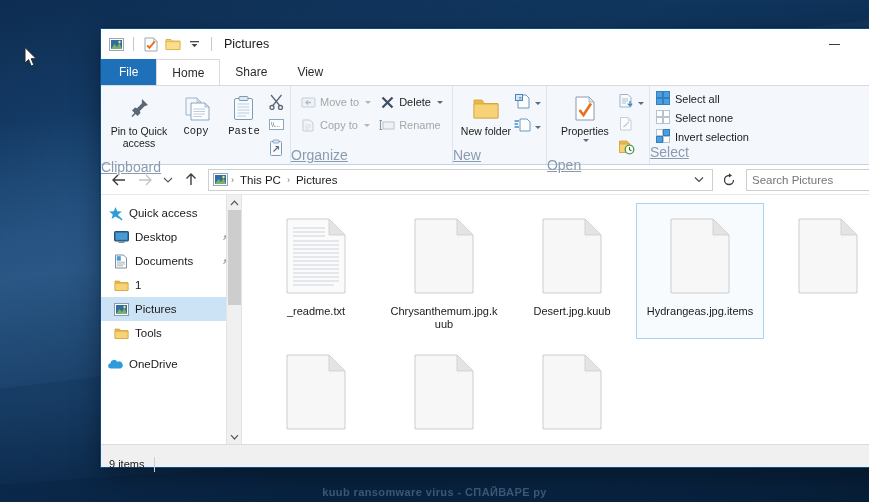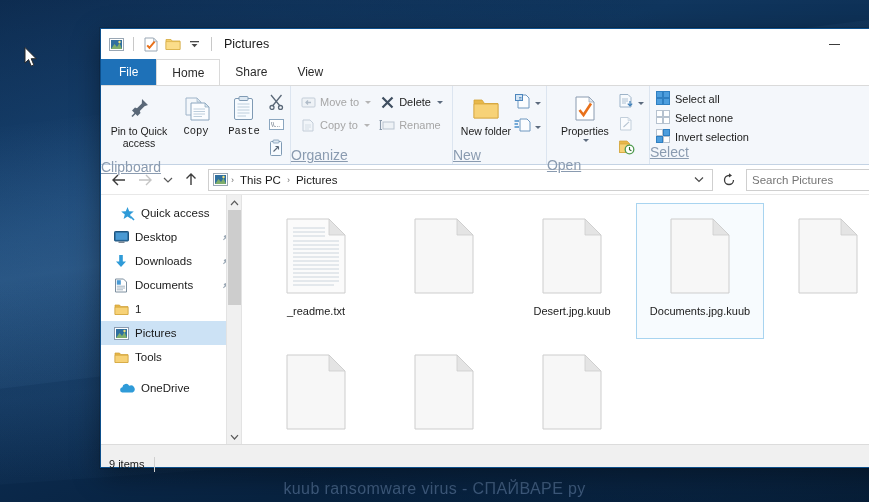--- a/index.html
+++ b/index.html
@@ -41,24 +41,25 @@
     position: absolute; left: 24px; top: 47px;
     width: 14px; height: 21px; z-index: 60;
     pointer-events: none;
   }
 
   
   #watermark {
     position: absolute;
     left: 0; right: 0; bottom: 4px;
     text-align: center;
-    font-size: 16px;
+    font-size: 11px;
     color: #3e5a7c;
     letter-spacing: .4px;
     z-index: 5;
+    font-weight: bold;
   }
 
   
   #explorer {
     position: absolute;
     left: 100px; top: 28px;
     width: 848px; height: 440px;
     background: #ffffff;
     border: 1px solid #0d4f8b;
     box-shadow: 0 0 0 1px rgba(0,0,0,0.12), 0 8px 26px rgba(0,0,0,0.38);
@@ -245,21 +246,21 @@
     position: relative;
     overflow: hidden;
   }
   .navlist { padding-top: 6px; }
   .navitem {
     height: 24px; display: flex; align-items: center;
     padding-left: 12px; gap: 6px;
     font-size: 11.5px; color: #1a1a1a;
     position: relative;
   }
-  .navitem.root { padding-left: 18px; }
+  .navitem.root { padding-left: 6px; }
   .navitem.sel { background: #cce2f5; }
   .navitem .ni { width: 16px; height: 16px; display: flex; align-items: center; justify-content: center; flex: none; }
   .navitem .pin { position: absolute; right: 8px; top: 5px; }
   .navgap { height: 7px; }
 
   .vscroll {
     width: 15px; flex: none;
     background: #f0f0f0;
     border-left: 1px solid #e3e3e3;
     display: flex; flex-direction: column;
@@ -748,34 +749,20 @@
             </span>
             <span>Desktop</span>
             <span class="pin">
               <svg width="11" height="11" viewBox="0 0 11 11">
                 <path d="M7 0.8 L10.2 4 L8.2 4.6 L5.8 7 L6.2 8 L4.6 9.6 L1.6 6.6 L3.2 5 L4.2 5.4 L6.6 3 Z" fill="#9aa7b4"></path>
                 <path d="M1.4 9.8 L3.6 7.6" stroke="#9aa7b4" stroke-width="1.1"></path>
               </svg>
             </span>
           </div>
 
-          <div class="navitem">
-            <span class="ni">
-              <svg width="14" height="15" viewBox="0 0 14 15">
-                <path d="M5.2 1 H8.8 V7.5 H12 L7 13 L2 7.5 H5.2 Z" fill="#2f9bd8"></path>
-              </svg>
-            </span>
-            <span>Downloads</span>
-            <span class="pin">
-              <svg width="11" height="11" viewBox="0 0 11 11">
-                <path d="M7 0.8 L10.2 4 L8.2 4.6 L5.8 7 L6.2 8 L4.6 9.6 L1.6 6.6 L3.2 5 L4.2 5.4 L6.6 3 Z" fill="#9aa7b4"></path>
-                <path d="M1.4 9.8 L3.6 7.6" stroke="#9aa7b4" stroke-width="1.1"></path>
-              </svg>
-            </span>
-          </div>
 
           <div class="navitem">
             <span class="ni">
               <svg width="14" height="15" viewBox="0 0 14 15">
                 <path d="M1.5 1 H9.5 L12.5 4 V14 H1.5 Z" fill="#fff" stroke="#7d8f9f"></path>
                 <rect x="2.8" y="2.2" width="4" height="4.5" fill="#4a9ad4"></rect>
                 <g stroke="#8fa3b4" stroke-width="0.8">
                     <path d="M2.8 8.2 H11"></path>
                     <path d="M2.8 10 H11"></path>
                     <path d="M2.8 11.8 H9"></path>
@@ -883,40 +870,41 @@
             <div class="fname">_readme.txt</div>
           </div>
 
           <div class="fileitem">
             <div class="thumb">
               <svg width="60" height="76" viewBox="0 0 60 76">
                 <path d="M1 1 H43 L59 17 V75 H1 Z" fill="#f7f7f7" stroke="#cdcdcd"></path>
                 <path d="M43 1 L43 17 L59 17 Z" fill="#e4e4e4" stroke="#cdcdcd" stroke-width="0.8"></path>
               </svg>
             </div>
+            <div class="fname">Chrysanthemum.jpg.kuub</div>
           </div>
 
           <div class="fileitem">
             <div class="thumb">
               <svg width="60" height="76" viewBox="0 0 60 76">
                 <path d="M1 1 H43 L59 17 V75 H1 Z" fill="#f7f7f7" stroke="#cdcdcd"></path>
                 <path d="M43 1 L43 17 L59 17 Z" fill="#e4e4e4" stroke="#cdcdcd" stroke-width="0.8"></path>
               </svg>
             </div>
             <div class="fname">Desert.jpg.kuub</div>
           </div>
 
           <div class="fileitem sel">
             <div class="thumb">
               <svg width="60" height="76" viewBox="0 0 60 76">
                 <path d="M1 1 H43 L59 17 V75 H1 Z" fill="#f7f7f7" stroke="#cdcdcd"></path>
                 <path d="M43 1 L43 17 L59 17 Z" fill="#e4e4e4" stroke="#cdcdcd" stroke-width="0.8"></path>
               </svg>
             </div>
-            <div class="fname">Documents.jpg.kuub</div>
+            <div class="fname">Hydrangeas.jpg.items</div>
           </div>
 
           <div class="fileitem">
             <div class="thumb">
               <svg width="60" height="76" viewBox="0 0 60 76">
                 <path d="M1 1 H43 L59 17 V75 H1 Z" fill="#f7f7f7" stroke="#cdcdcd"></path>
                 <path d="M43 1 L43 17 L59 17 Z" fill="#e4e4e4" stroke="#cdcdcd" stroke-width="0.8"></path>
               </svg>
             </div>
             <div class="fname"></div>

